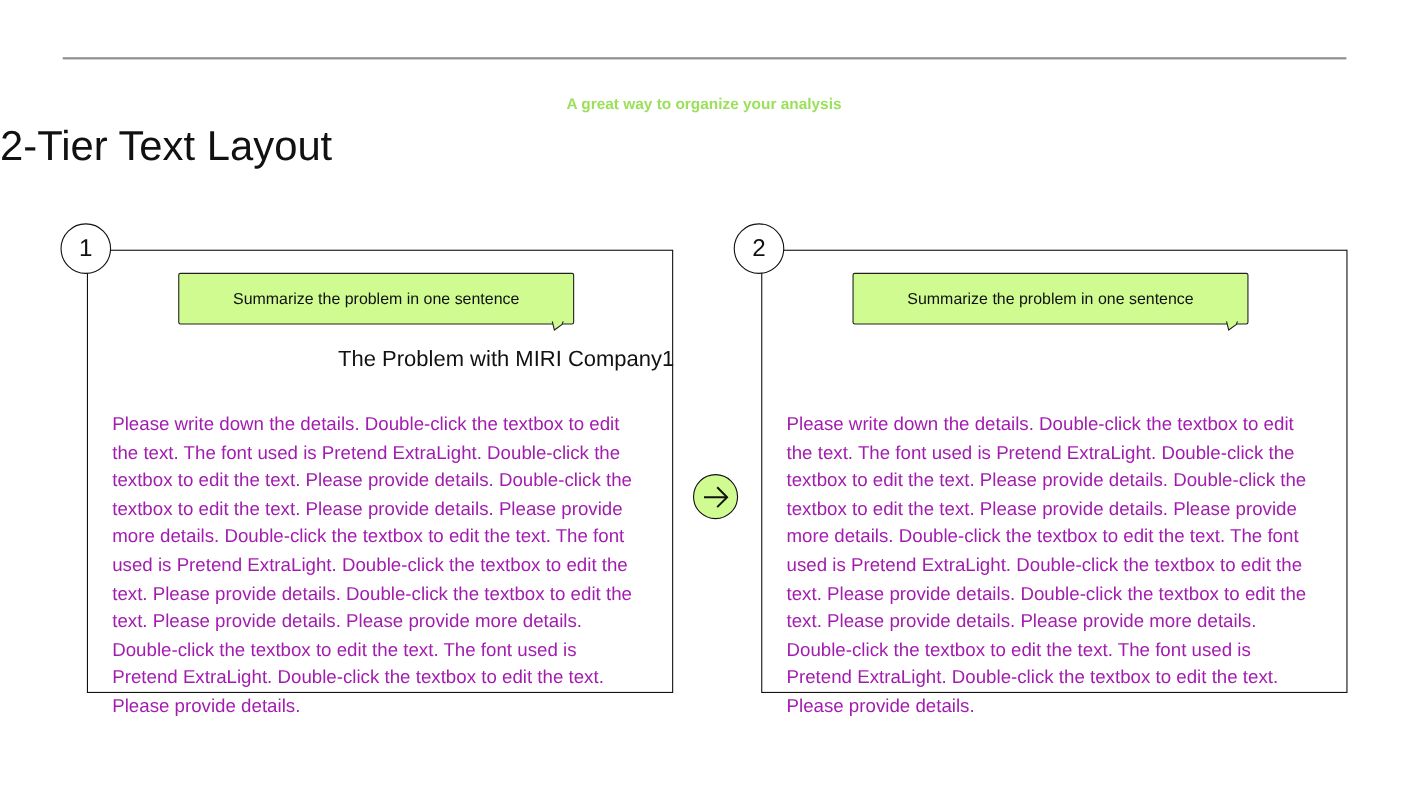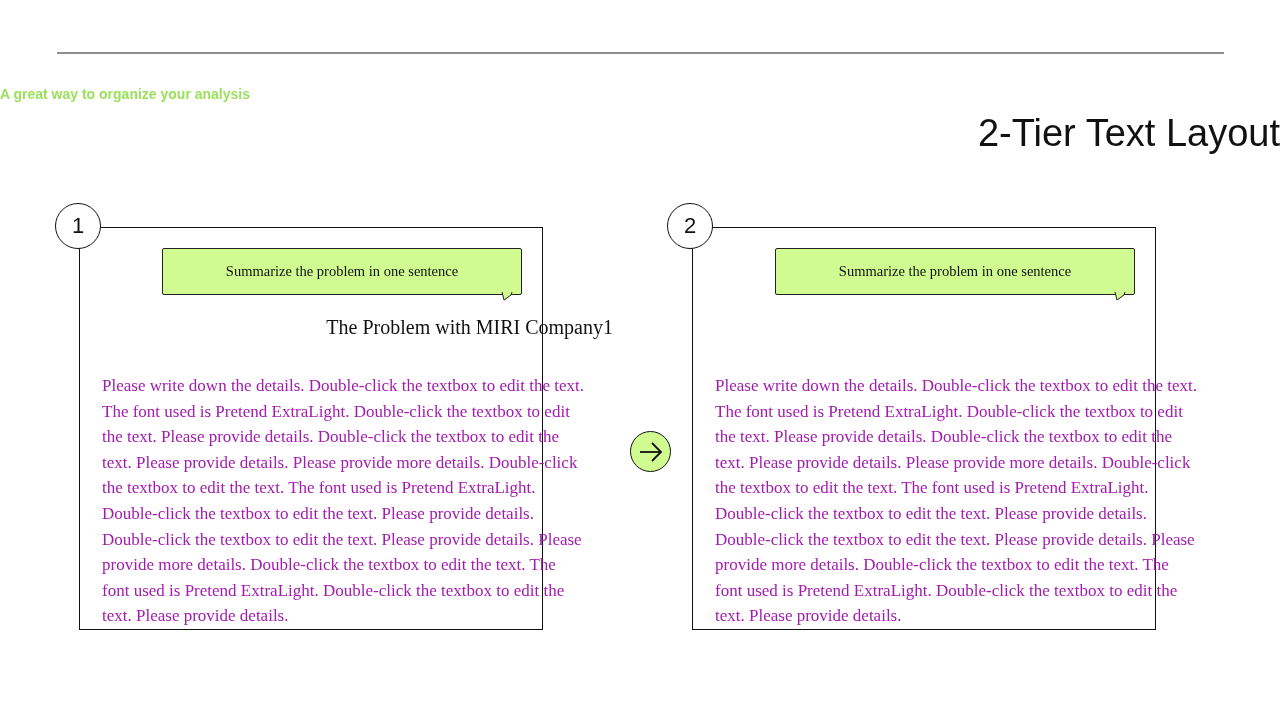--- a/index.html
+++ b/index.html
@@ -1,21 +1,21 @@
 <!DOCTYPE html>
 <html><head>
 <meta charset="utf-8">
 <style>
   html, body { margin:0; padding:0; }
   body { width:1280px; height:720px; background:#ffffff; position:relative; overflow:hidden; font-family:"Liberation Sans", sans-serif; color:#111; }
   .top-rule { position:absolute; left:57px; top:52px; width:1167px; height:2px; background:#8f8f8f; }
-  .subtitle { position:absolute; left:0; width:1280px; top:86px; text-align:left; font-size:14px; font-weight:bold; color:#9be05a; }
-  .title { position:absolute; left:0; width:1280px; top:112px; text-align:right; font-size:38px; color:#111; }
+  .subtitle { position:absolute; left:0; width:1280px; top:86px; text-align:center; font-size:14px; font-weight:bold; color:#9be05a; }
+  .title { position:absolute; left:0; width:1280px; top:112px; text-align:left; font-size:38px; color:#111; }
 
-  .panel { position:absolute; top:227px; width:464px; height:403px; border:1.5px solid #111; box-sizing:border-box; background:#fff;font-family:Liberation Serif, serif; }
+  .panel { position:absolute; top:227px; width:533px; height:403px; border:1.5px solid #111; box-sizing:border-box; background:#fff; }
   .num-circle { position:absolute; width:46px; height:46px; border:1.5px solid #111; border-radius:50%; background:#fff; box-sizing:border-box; display:flex; align-items:center; justify-content:center; font-size:22px; color:#111; }
   .bubble { position:absolute; left:82px; top:20px; width:360px; height:47px; background:#cffb91; border:1px solid #222; border-radius:2px; box-sizing:border-box; display:flex; align-items:center; justify-content:center; font-size:14.5px; color:#111; }
   .bubble-tail { position:absolute; right:8px; bottom:-8px; width:12px; height:10px; }
   .panel-heading { position:absolute; left:0; width:533px; top:88px; text-align:right; font-size:20px; color:#111; }
   .panel-body { position:absolute; left:22px; top:145px; width:482px; font-size:17px; line-height:25.6px; color:#a21caf; }
 
   .arrow-btn { position:absolute; left:630px; top:431px; width:41px; height:41px; border:1.5px solid #111; border-radius:50%; background:#cffb91; box-sizing:border-box; display:flex; align-items:center; justify-content:center; }
 </style>
 </head>
 <body>

